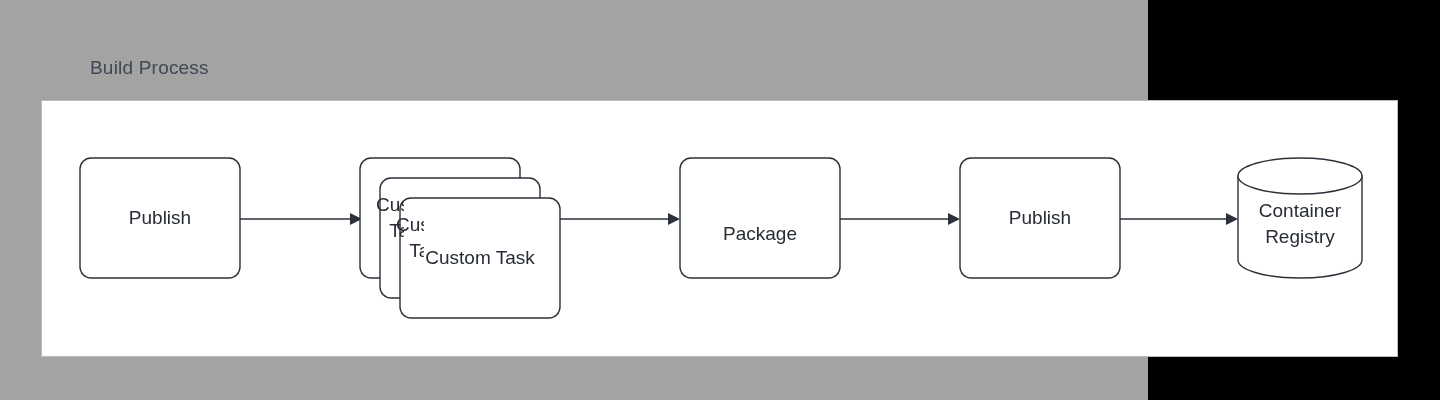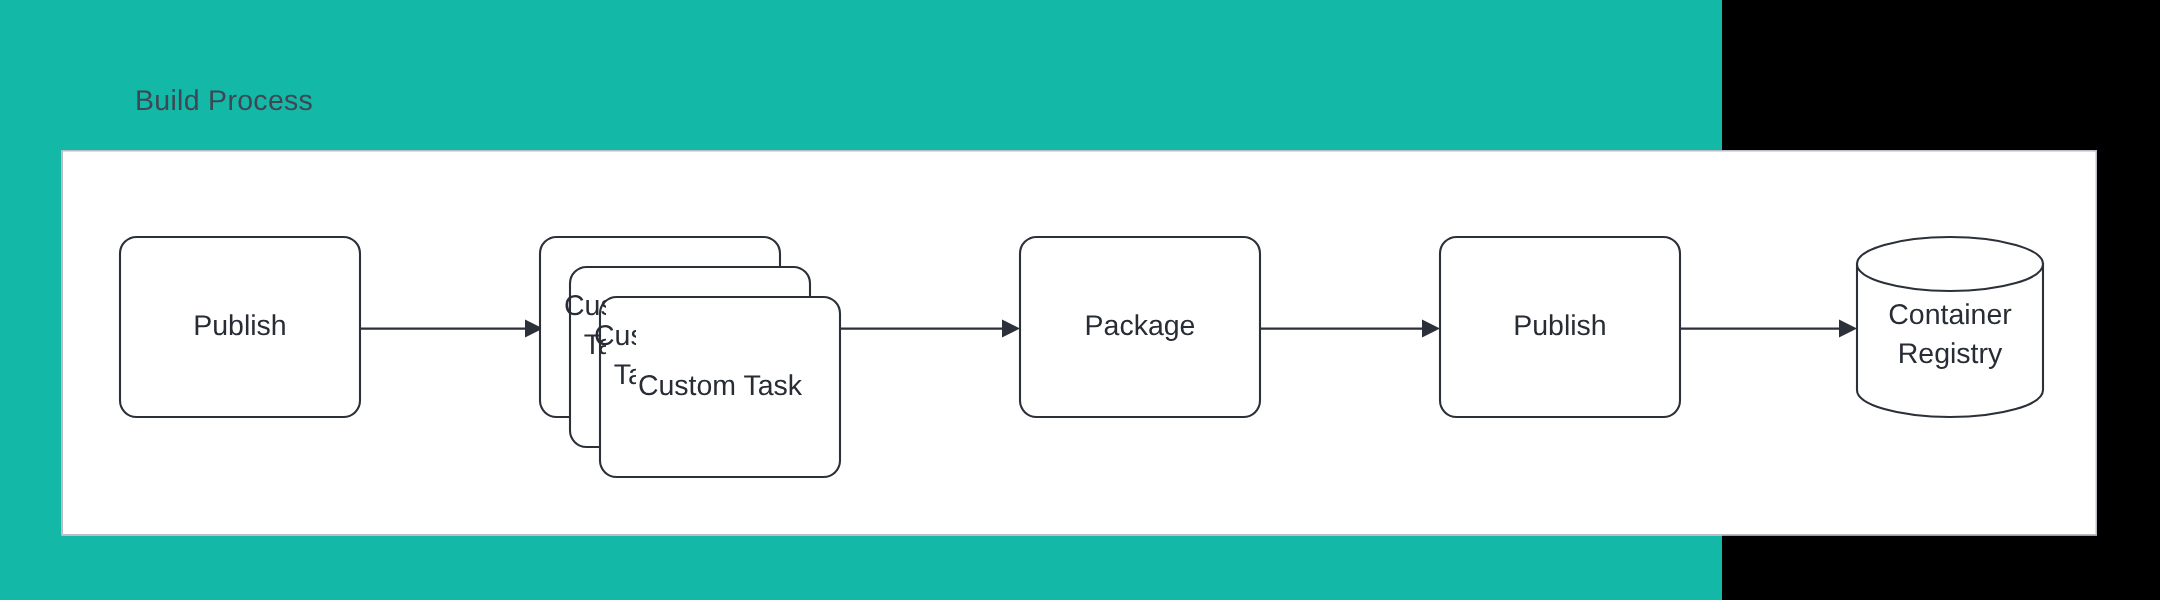--- a/index.html
+++ b/index.html
@@ -10,21 +10,21 @@
   body {
     width: 1440px;
     height: 400px;
     overflow: hidden;
     font-family: "Liberation Sans", sans-serif;
   }
   #stage {
     position: relative;
     width: 1148px;
     height: 400px;
-    background: #14b8a6;
+    background: #a3a3a3;
   }
 
   
   #diagram-title {
     position: absolute;
     left: 90px;
     top: 56px;
     font-size: 19px;
     line-height: 24px;
     font-weight: 400;
@@ -160,20 +160,20 @@
       <ellipse class="cyl-top" cx="1300" cy="176" rx="62" ry="18"></ellipse>
     </g>
   </svg>
 
   <div class="node-label" style="left:80px;  top:158px; width:160px; height:120px;">Publish</div>
 
   <div class="node-label clipped" style="left:360px; top:158px; width:44px; height:120px; justify-content:flex-start; padding-left:16px; box-sizing:border-box;">Custom Task</div>
   <div class="node-label clipped" style="left:380px; top:178px; width:44px; height:120px; justify-content:flex-start; padding-left:16px; box-sizing:border-box;">Custom Task</div>
   <div class="node-label" style="left:400px; top:198px; width:160px; height:120px;">Custom Task</div>
 
-  <div class="node-label" style="left:680px; top:158px; width:160px; height:120px;">Package</div>
+  <div class="node-label" style="left:680px; top:174px; width:160px; height:120px;">Package</div>
 
   <div class="node-label" style="left:960px; top:158px; width:160px; height:120px;">Publish</div>
 
   <div class="node-label" style="left:1238px; top:170px; width:124px; height:108px;">Container
 Registry</div>
 
 </div>
 
 </body></html>

